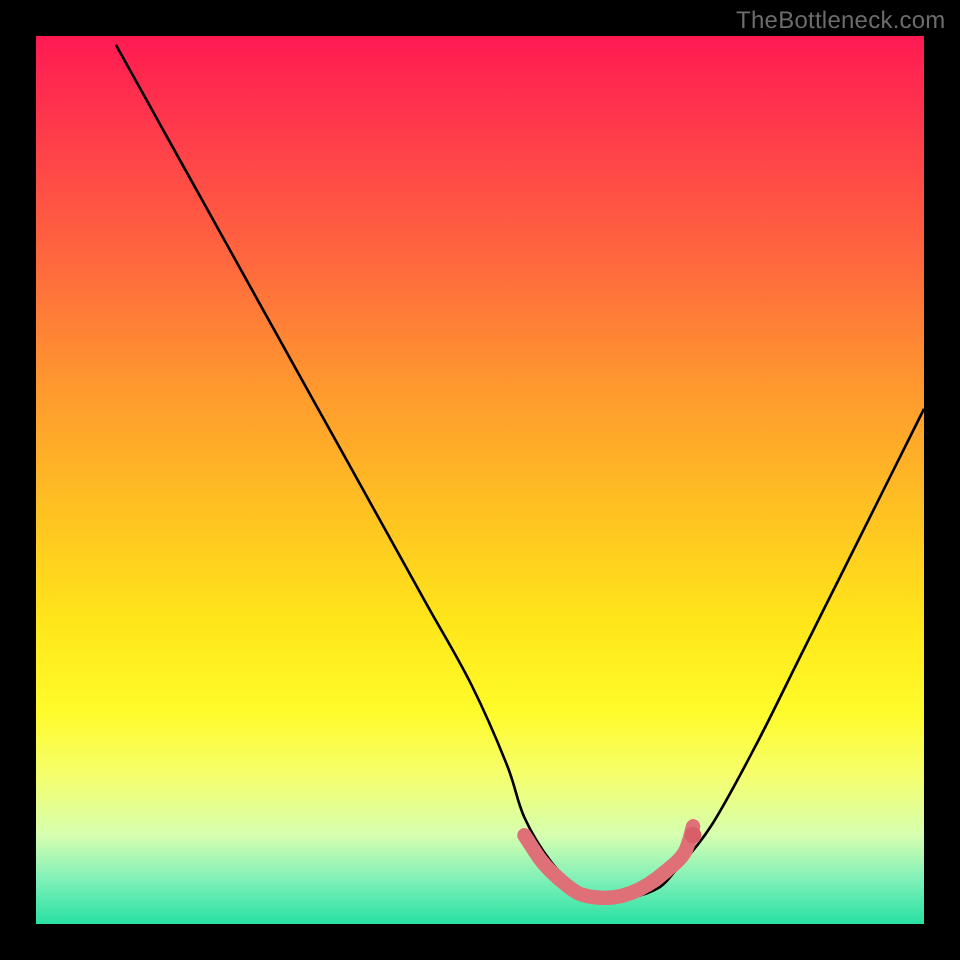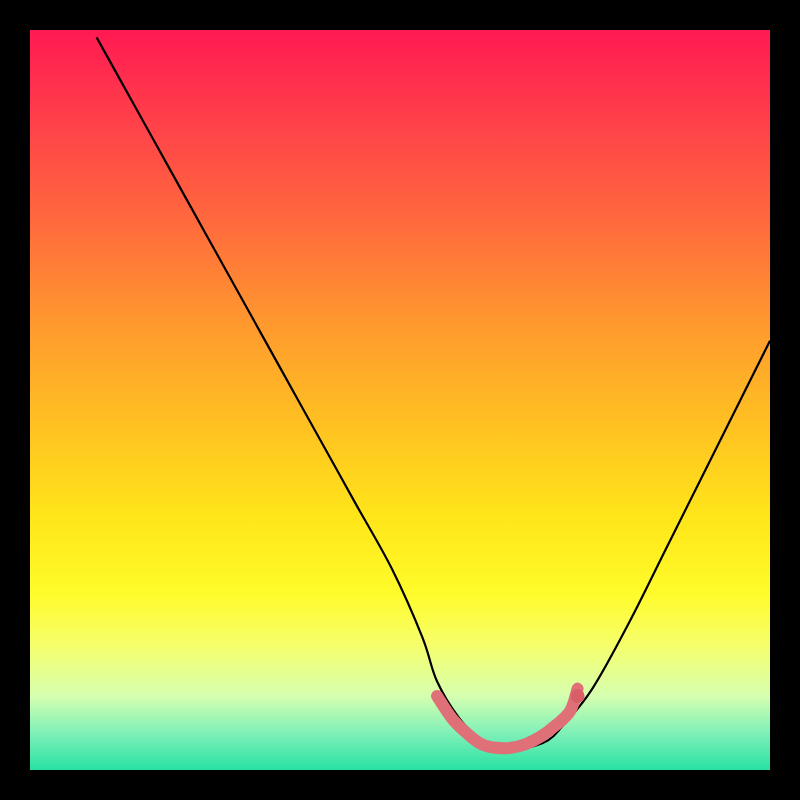--- a/index.html
+++ b/index.html
@@ -55,20 +55,21 @@
     top: 0;
     width: 740px;
     height: 740px;
     overflow: visible;
   }
 </style>
 </head>
 <body>
 
 <div class="frame">
+  <div class="attribution">TheBottleneck.com</div>
 
   <div class="plot">
     <svg class="curve" viewBox="0 0 740 740" preserveAspectRatio="none">
       <path id="curve-path" fill="none" stroke="#000000" stroke-width="2.2" d="M 66.6 7.399999999999977 C 73.25999999999999 19.38799999999998, 90.28 50.024000000000015, 103.60000000000001 74 C 116.92000000000002 97.97599999999998, 127.28 116.62399999999991, 140.6 140.5999999999999 C 153.92 164.5759999999999, 164.28 183.22400000000002, 177.6 207.20000000000005 C 190.92 231.17600000000007, 201.28 249.824, 214.6 273.8 C 227.92 297.776, 238.28000000000003 316.424, 251.60000000000002 340.4 C 264.92 364.376, 275.28000000000003 383.024, 288.6 407 C 301.92 430.976, 312.28000000000003 449.624, 325.6 473.6 C 338.92 497.576, 350.61199999999997 516.224, 362.59999999999997 540.2 C 374.58799999999997 564.176, 384.208 586.8199999999999, 392.20000000000005 606.8 C 400.19200000000006 626.78, 400.3400000000001 636.548, 407.00000000000006 651.2 C 413.66 665.8520000000001, 421.208 677.5440000000001, 429.2 688.2 C 437.19199999999995 698.856, 443.40799999999996 705.072, 451.4 710.4 C 459.392 715.728, 465.608 716.468, 473.6 717.8 C 481.59200000000004 719.132, 487.808 719.132, 495.8 717.8 C 503.79200000000003 716.468, 511.34000000000003 714.396, 518 710.4 C 524.66 706.404, 524.808 704.924, 532.8 695.6 C 540.7919999999999 686.2760000000001, 550.4119999999999 677.248, 562.4 658.6 C 574.388 639.952, 586.08 617.308, 599.4000000000001 592 C 612.7200000000001 566.692, 623.08 544.64, 636.4 518 C 649.7199999999999 491.36, 660.0799999999999 470.64, 673.4 444 C 686.72 417.36, 698.4119999999999 393.976, 710.4 370 C 722.388 346.024, 734.672 321.456, 740 310.8"></path>
       <path id="highlight-path" fill="none" stroke="#e07078" stroke-width="12" stroke-linecap="round" stroke-linejoin="round" d="M 407.00000000000006 666 C 409.66400000000004 669.996, 416.472 681.5400000000001, 421.79999999999995 688.2 C 427.12799999999993 694.86, 431.27199999999993 698.338, 436.59999999999997 703 C 441.928 707.662, 446.07199999999995 711.436, 451.4 714.1 C 456.728 716.764, 460.87199999999996 717.134, 466.2 717.8 C 471.528 718.4659999999999, 475.67199999999997 718.4659999999999, 481 717.8 C 486.32800000000003 717.134, 490.47200000000004 716.098, 495.8 714.1 C 501.128 712.1020000000001, 505.272 710.0300000000001, 510.59999999999997 706.7 C 515.928 703.37, 520.072 700.2620000000001, 525.4 695.6 C 530.728 690.938, 536.204 687.4599999999999, 540.1999999999999 680.8 C 544.1959999999999 674.14, 546.268 662.596, 547.6 658.6"></path>
       <circle id="highlight-dot" r="7" fill="#d85f68" cx="547.6" cy="666"></circle>
     </svg>
   </div>
 </div>
 

